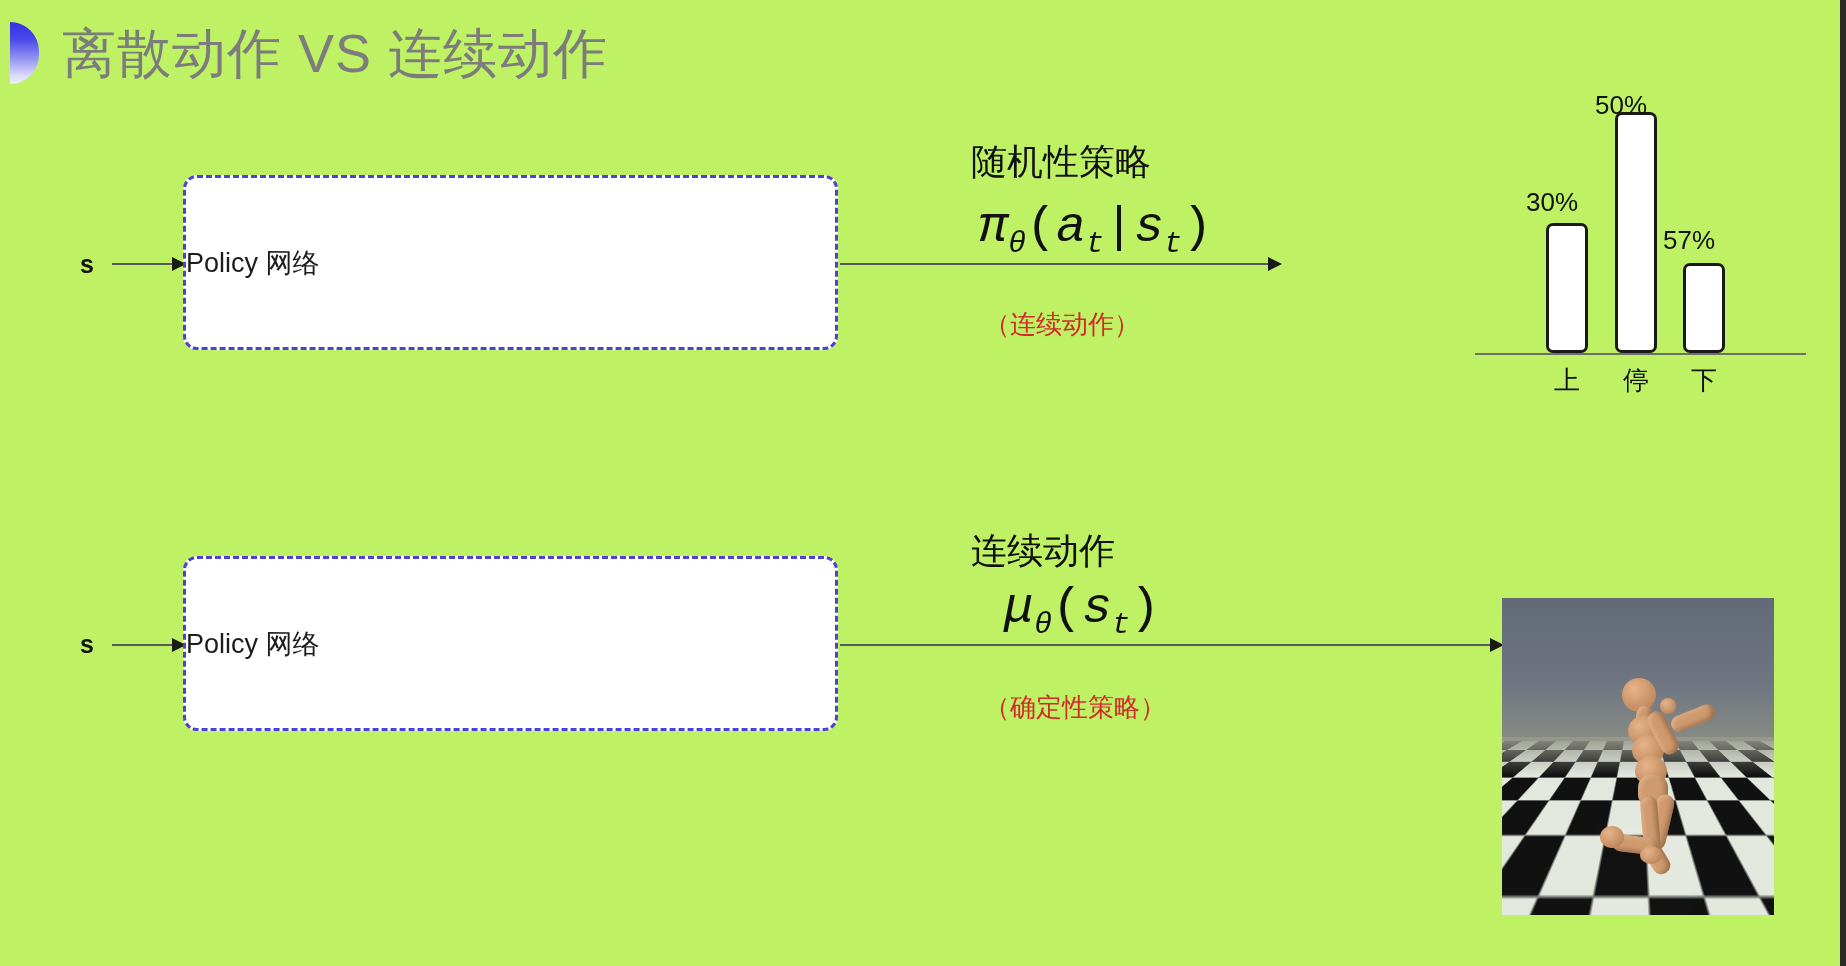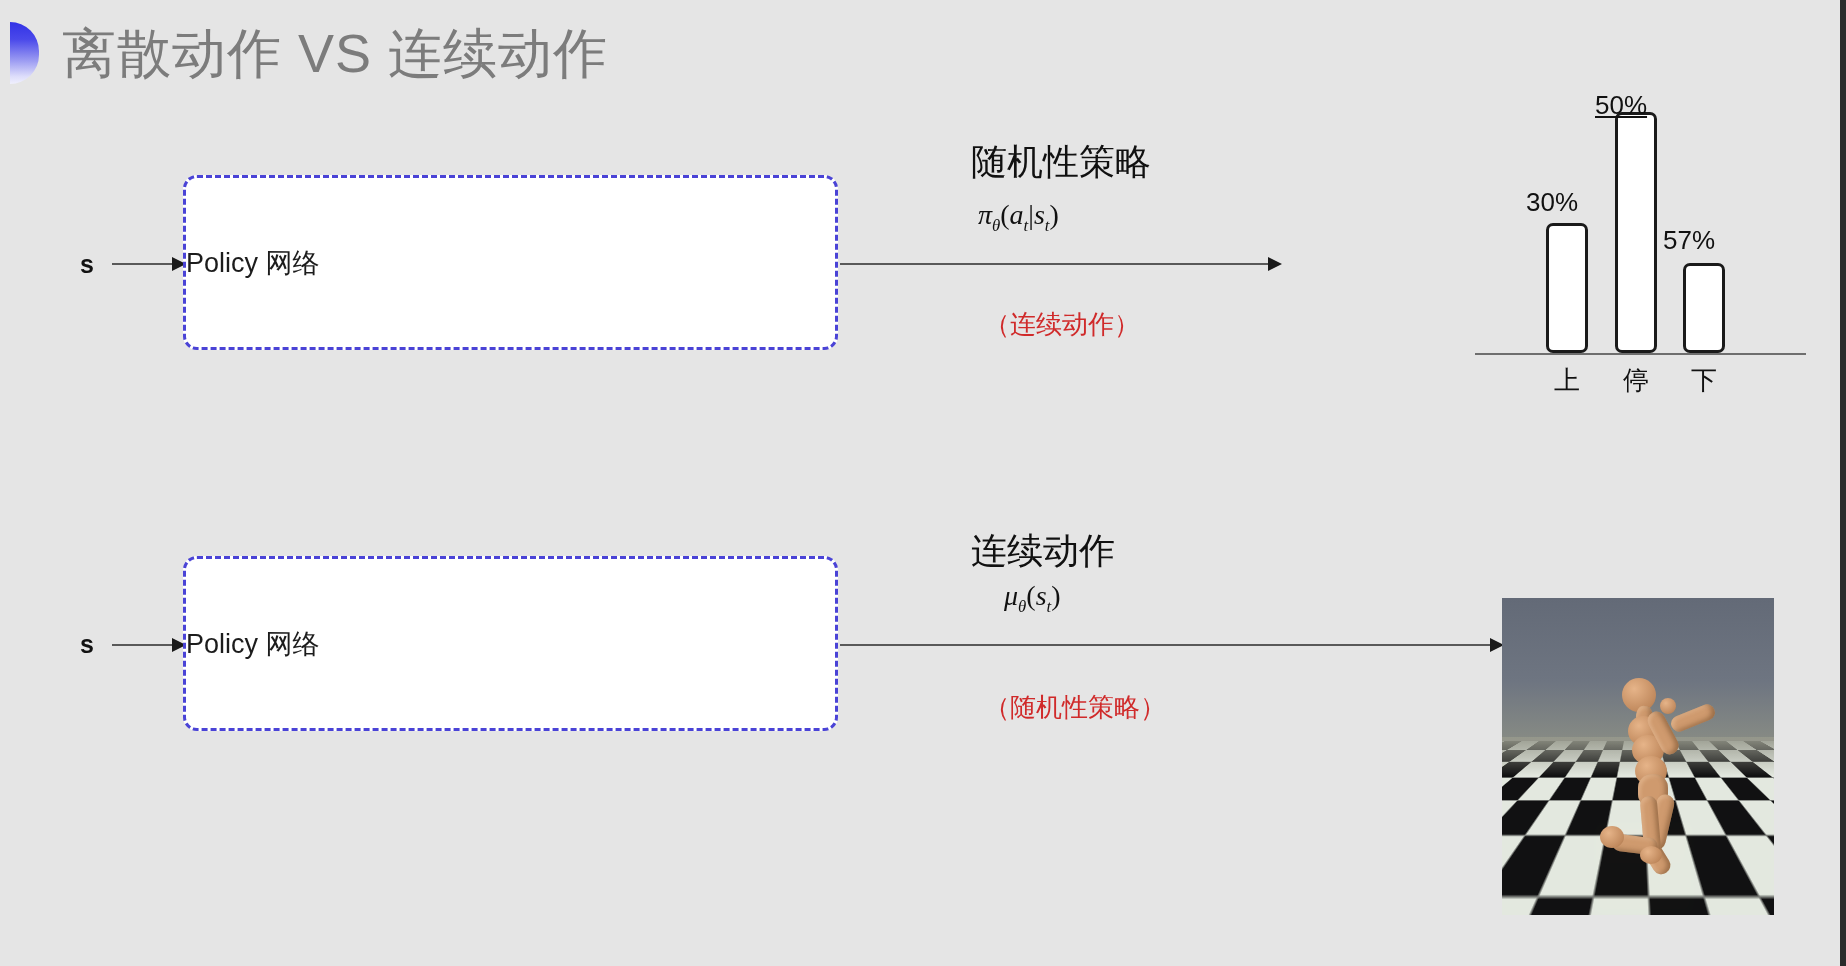--- a/index.html
+++ b/index.html
@@ -7,21 +7,21 @@
     padding: 0;
     background: #ffffff;
   }
   body {
     font-family: "Liberation Sans", sans-serif;
   }
   #slide {
     position: relative;
     width: 1846px;
     height: 966px;
-    background: #e5e5e5;
+    background: #bef264;
     overflow: hidden;
   }
 
   
   #title-bullet {
     position: absolute;
     left: 10px;
     top: 22px;
     width: 29px;
     height: 62px;
@@ -98,23 +98,23 @@
     position: absolute;
     font-size: 36px;
     color: #111111;
     white-space: nowrap;
   }
   #caption-stochastic    { left: 971px; top: 138px; }
   #caption-deterministic { left: 971px; top: 527px; }
 
   .policy-formula {
     position: absolute;
-    font-family: Liberation Serif, serif;
+    font-family: Liberation Mono, monospace;
     font-style: italic;
-    font-size: 28px;
+    font-size: 50px;
     color: #111111;
     white-space: nowrap;
   }
   .policy-formula sub {
     font-size: 0.60em;
     font-style: italic;
   }
   .upr { font-style: normal; }
   #formula-stochastic    { left: 978px; top: 199px; }
   #formula-deterministic { left: 1004px; top: 580px; }
@@ -265,21 +265,21 @@
   <div class="action-note" id="note-discrete">（连续动作）</div>
 
   <div id="bar-chart">
     <div id="chart-axis"></div>
 
     <div class="bar" style="left:76px;  width:42px; height:130px;"></div>
     <div class="bar" style="left:145px; width:42px; height:241px;"></div>
     <div class="bar" style="left:213px; width:42px; height:90px;"></div>
 
     <div class="bar-value" style="left:56px;  top:92px;">30%</div>
-    <div class="bar-value" style="left:125px; top:-5px;text-decoration:underline;">50%</div>
+    <div class="bar-value" style="left:125px; top:-5px;">50%</div>
     <div class="bar-value" style="left:193px; top:130px;">57%</div>
 
     <div class="bar-cat" style="left:84px;  width:26px;">上</div>
     <div class="bar-cat" style="left:153px; width:26px;">停</div>
     <div class="bar-cat" style="left:221px; width:26px;">下</div>
   </div>
 
   <div class="s-label" id="s-label-bot">s</div>
   <div class="arrow" id="arrow-in-bot"></div>
 
@@ -288,21 +288,21 @@
   </div>
 
   <div class="arrow" id="arrow-out-bot"></div>
 
   <div class="policy-caption" id="caption-deterministic">连续动作</div>
 
   <div class="policy-formula" id="formula-deterministic">
     <span>μ</span><sub>θ</sub><span class="upr">(</span><span>s</span><sub>t</sub><span class="upr">)</span>
   </div>
 
-  <div class="action-note" id="note-continuous">（随机性策略）</div>
+  <div class="action-note" id="note-continuous">（确定性策略）</div>
 
   <div id="humanoid-frame">
     <div id="sky"></div>
     <div id="floor"></div>
     <div id="floor-haze"></div>
     <div id="reflection"></div>
 
     <div class="joint" style="left:120px; top:80px;  width:34px; height:34px;"></div>
     <div class="limb" style="left:134px; top:108px; width:16px; height:20px; transform:rotate(8deg);"></div>
     <div class="joint" style="left:126px; top:118px; width:30px; height:30px;"></div>

